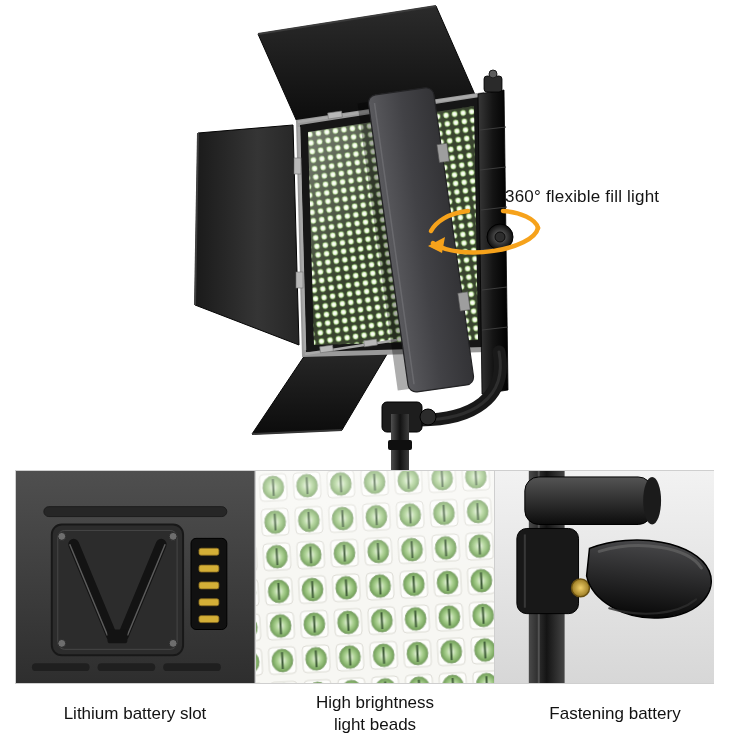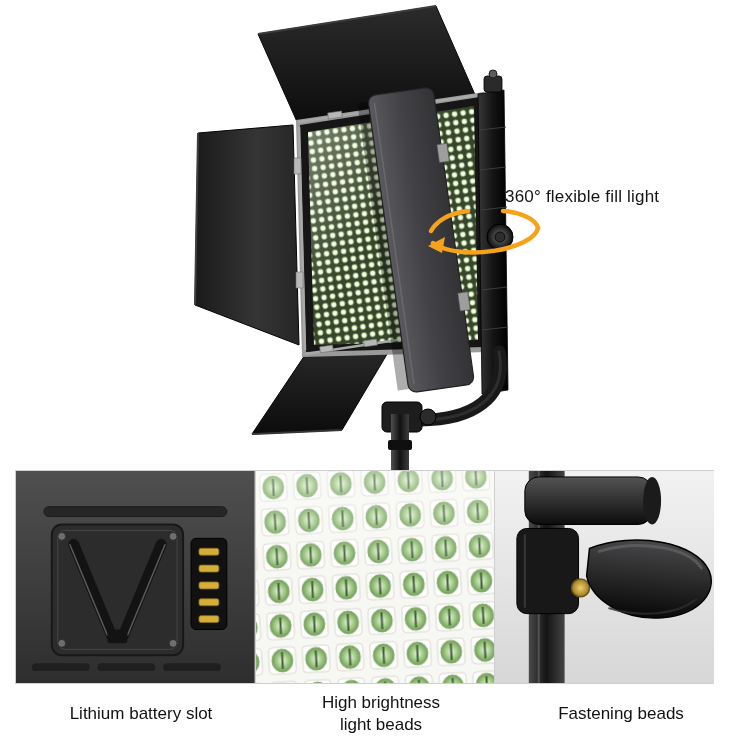--- a/index.html
+++ b/index.html
@@ -4,21 +4,21 @@
 <style>
   html,body{margin:0;padding:0;background:#ffffff;}
   body{font-family:"Liberation Sans",sans-serif;}
   #canvas{position:relative;width:714px;height:750px;background:#ffffff;overflow:hidden;}
   #product-photo-svg{position:absolute;left:0;top:0;}
   .annotation{position:absolute;left:505px;top:187px;font-size:17px;color:#141414;white-space:nowrap;letter-spacing:.2px;}
   #feature-panels{position:absolute;left:15px;top:470px;width:720px;height:214px;display:flex;}
   .panel{flex:1 1 0;border:1px solid #cfcfcf;margin-left:-1px;position:relative;overflow:hidden;background:#fff;box-sizing:border-box;}
   .panel:first-child{margin-left:0;}
   .panel svg{display:block;width:100%;height:100%;}
-  #captions{position:absolute;left:21px;top:686px;width:720px;height:56px;display:flex;}
+  #captions{position:absolute;left:15px;top:686px;width:720px;height:56px;display:flex;}
   .caption{flex:1 1 0;display:flex;align-items:center;justify-content:center;text-align:center;
            font-size:17px;color:#121212;line-height:1.3;}
   .caption span{display:inline-block;}
   .caption.mid span{max-width:150px;}
 </style>
 </head>
 <body>
 
 <div id="canvas">
 
@@ -272,17 +272,17 @@
   </div>
 
   <div id="captions">
     <div class="caption">
       <span>Lithium battery slot</span>
     </div>
     <div class="caption mid">
       <span>High brightness light beads</span>
     </div>
     <div class="caption">
-      <span>Fastening beads</span>
+      <span>Fastening battery</span>
     </div>
   </div>
 
 </div>
 
 </body></html>

